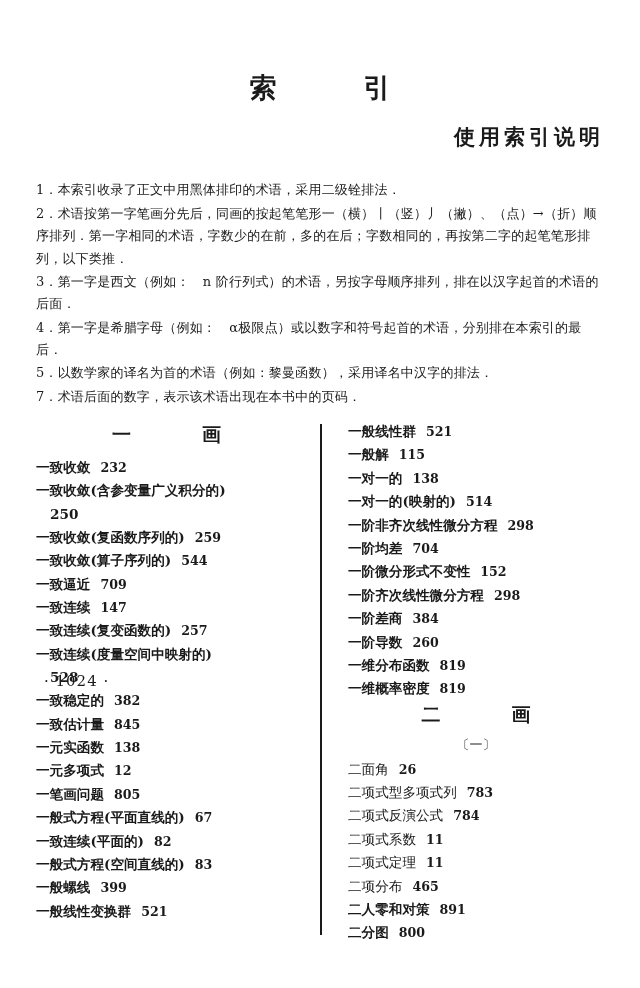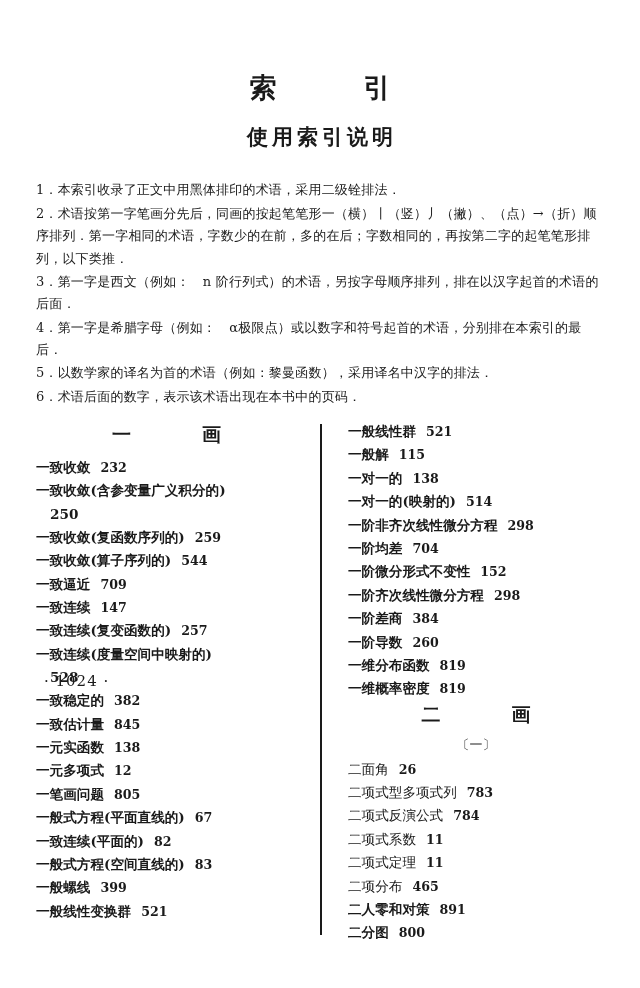--- a/index.html
+++ b/index.html
@@ -27,21 +27,21 @@
     text-align: center;
     font-family: "DejaVu Serif", serif;
     font-size: 27px;
     font-weight: bold;
     letter-spacing: 30px;
     text-indent: 30px;
     margin-top: 30px;
     margin-bottom: 0;
   }
   .sub-title {
-    text-align: center;
+    text-align: right;
     font-family: "DejaVu Serif", serif;
     font-size: 21px;
     letter-spacing: 4px;
     text-indent: 4px;
     margin-bottom: 0;
   }
   
   .notes {
     margin-top: 28px;
     font-family: "DejaVu Serif", serif;
@@ -129,21 +129,21 @@
 
   <h1 class="main-title">索　引</h1>
   <h2 class="sub-title">使用索引说明</h2>
 
   <div class="notes">
     <p class="note">1．本索引收录了正文中用黑体排印的术语，采用二级铨排法．</p>
     <p class="note">2．术语按第一字笔画分先后，同画的按起笔笔形一（横）丨（竖）丿（撇）、（点）→（折）顺序排列．第一字相同的术语，字数少的在前，多的在后；字数相同的，再按第二字的起笔笔形排列，以下类推．</p>
     <p class="note">3．第一字是西文（例如：　n 阶行列式）的术语，另按字母顺序排列，排在以汉字起首的术语的后面．</p>
     <p class="note">4．第一字是希腊字母（例如：　α极限点）或以数字和符号起首的术语，分别排在本索引的最后．</p>
     <p class="note">5．以数学家的译名为首的术语（例如：黎曼函数），采用译名中汉字的排法．</p>
-    <p class="note">6．术语后面的数字，表示该术语出现在本书中的页码．</p>
+    <p class="note">7．术语后面的数字，表示该术语出现在本书中的页码．</p>
   </div>
 
   <div class="columns">
     <div class="col-divider"></div>
 
     <div class="col col-left">
       <div class="section-head">一　画</div>
 
       <p class="entry bold"><span>一致收敛</span><span class="pg">232</span></p>
       <p class="entry bold"><span>一致收敛(含参变量广义积分的)</span><span class="pg"></span></p>

